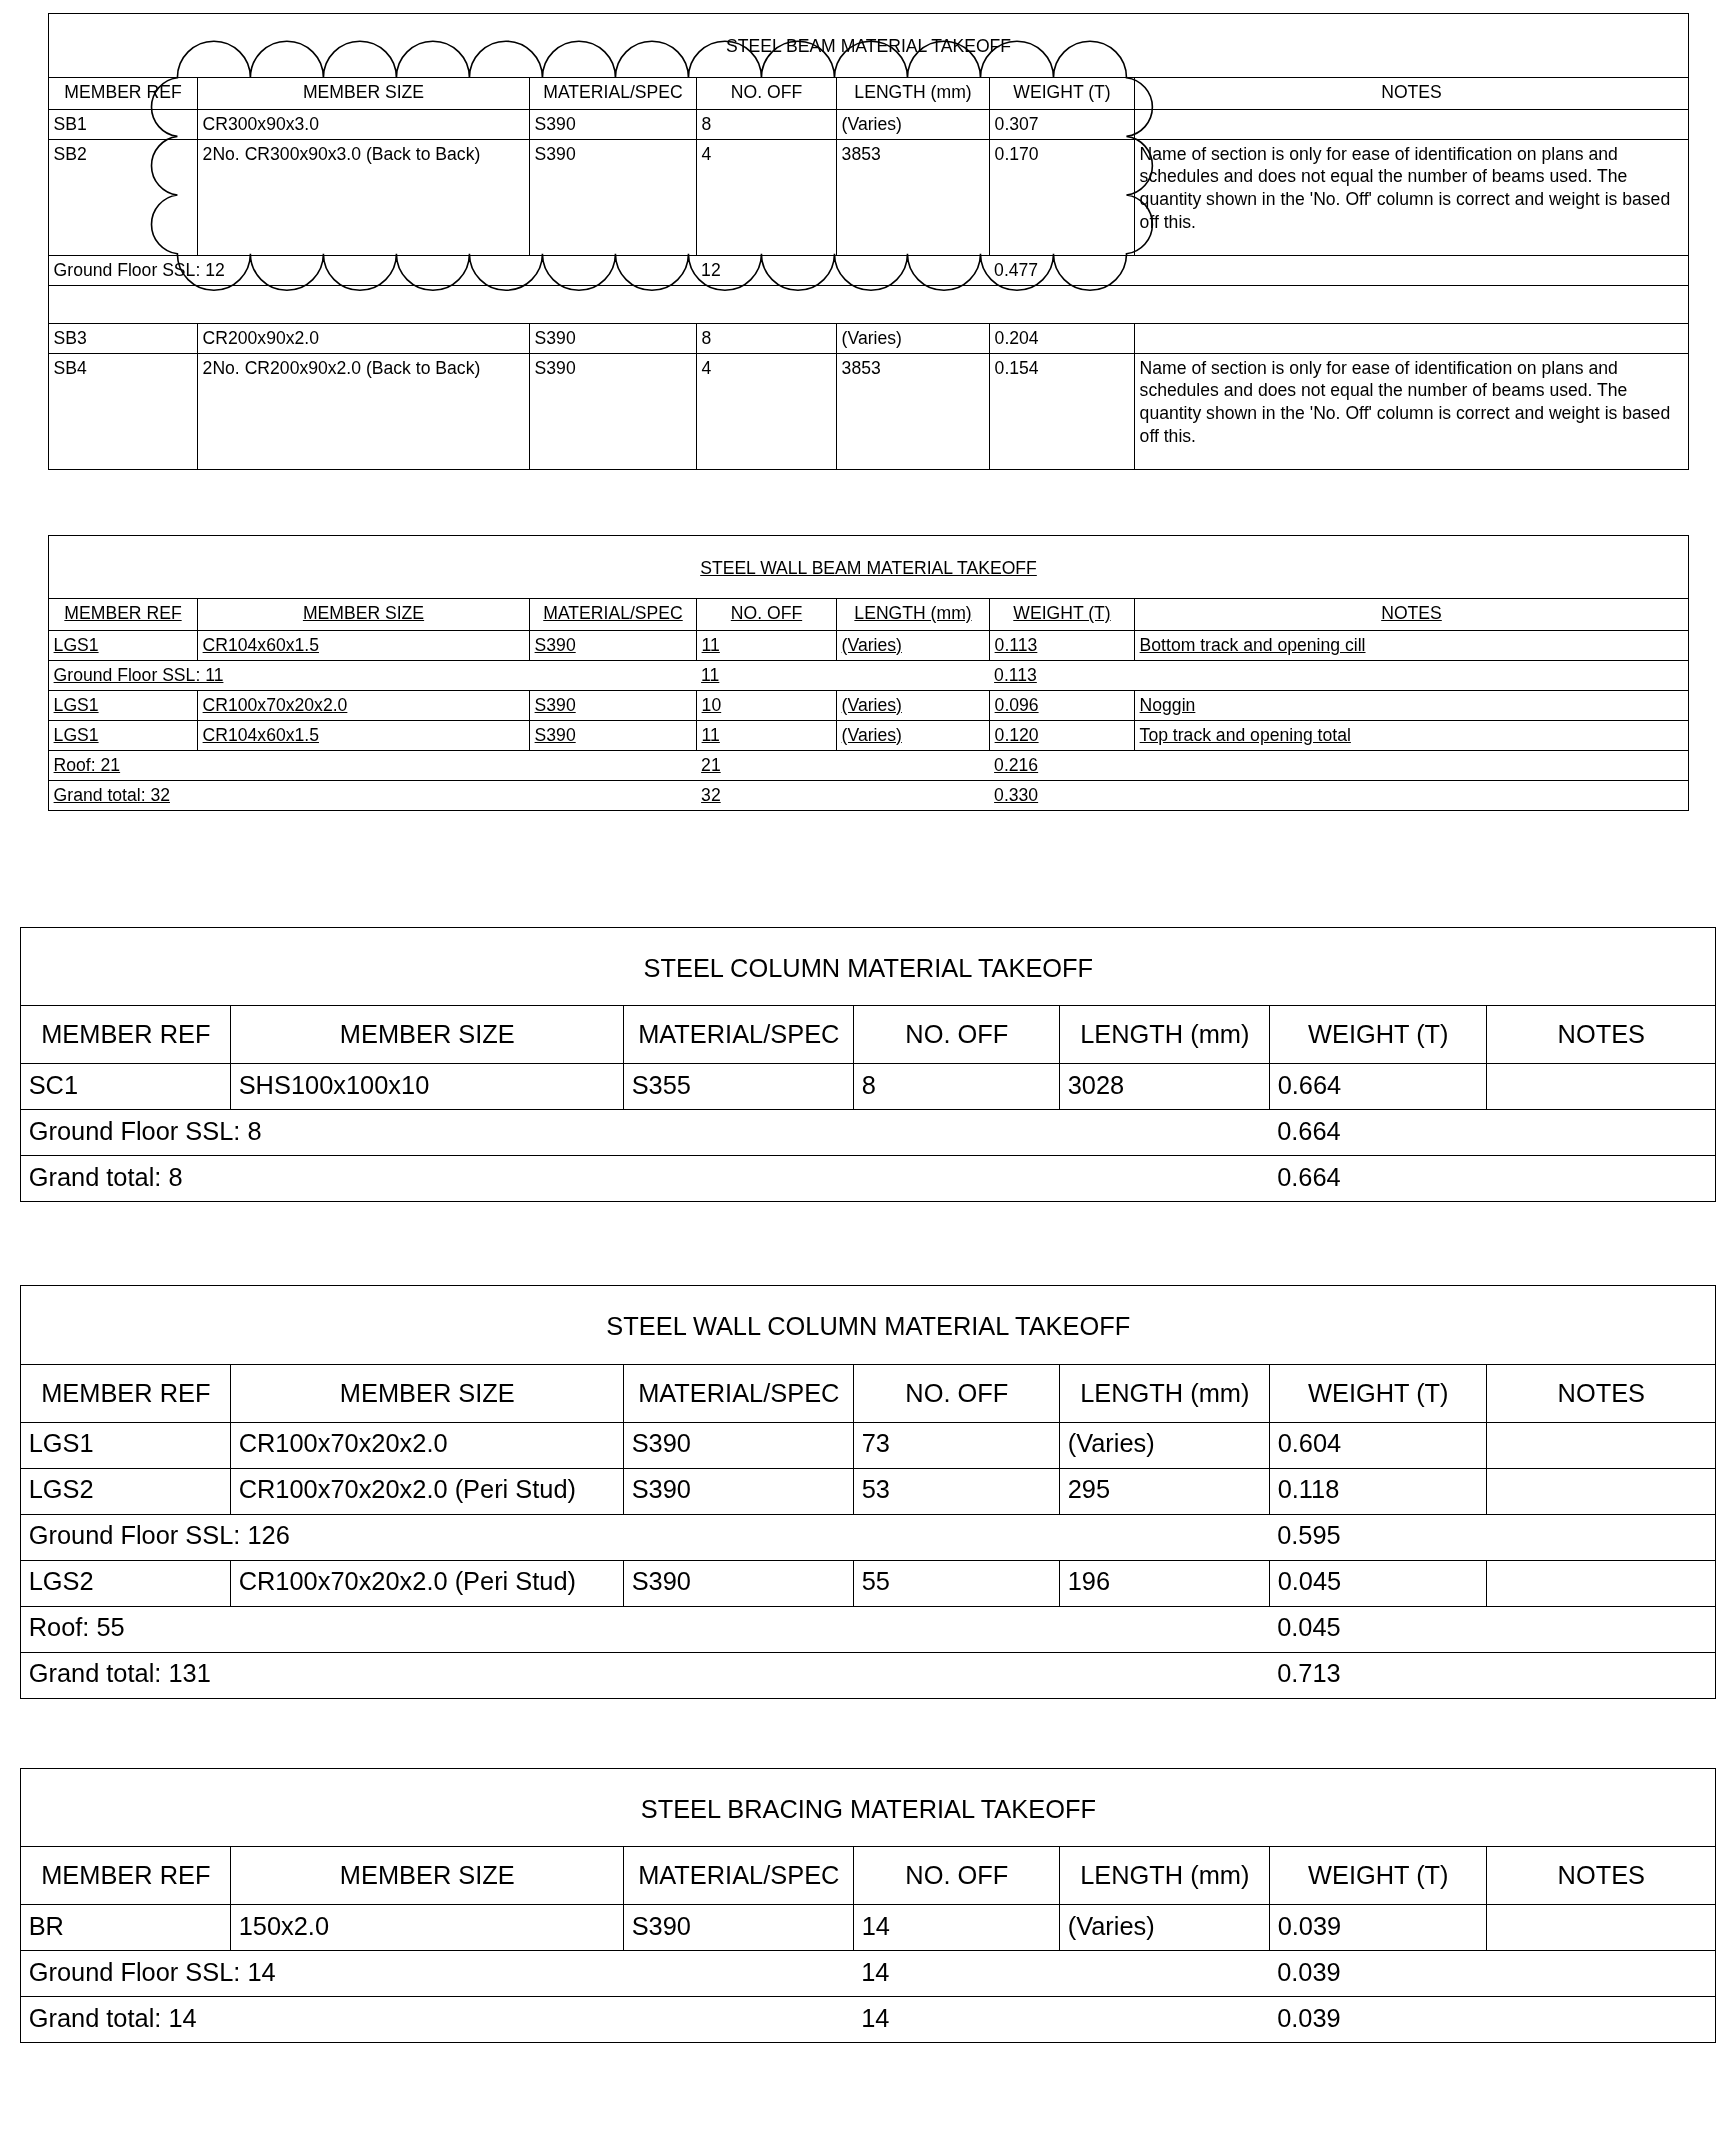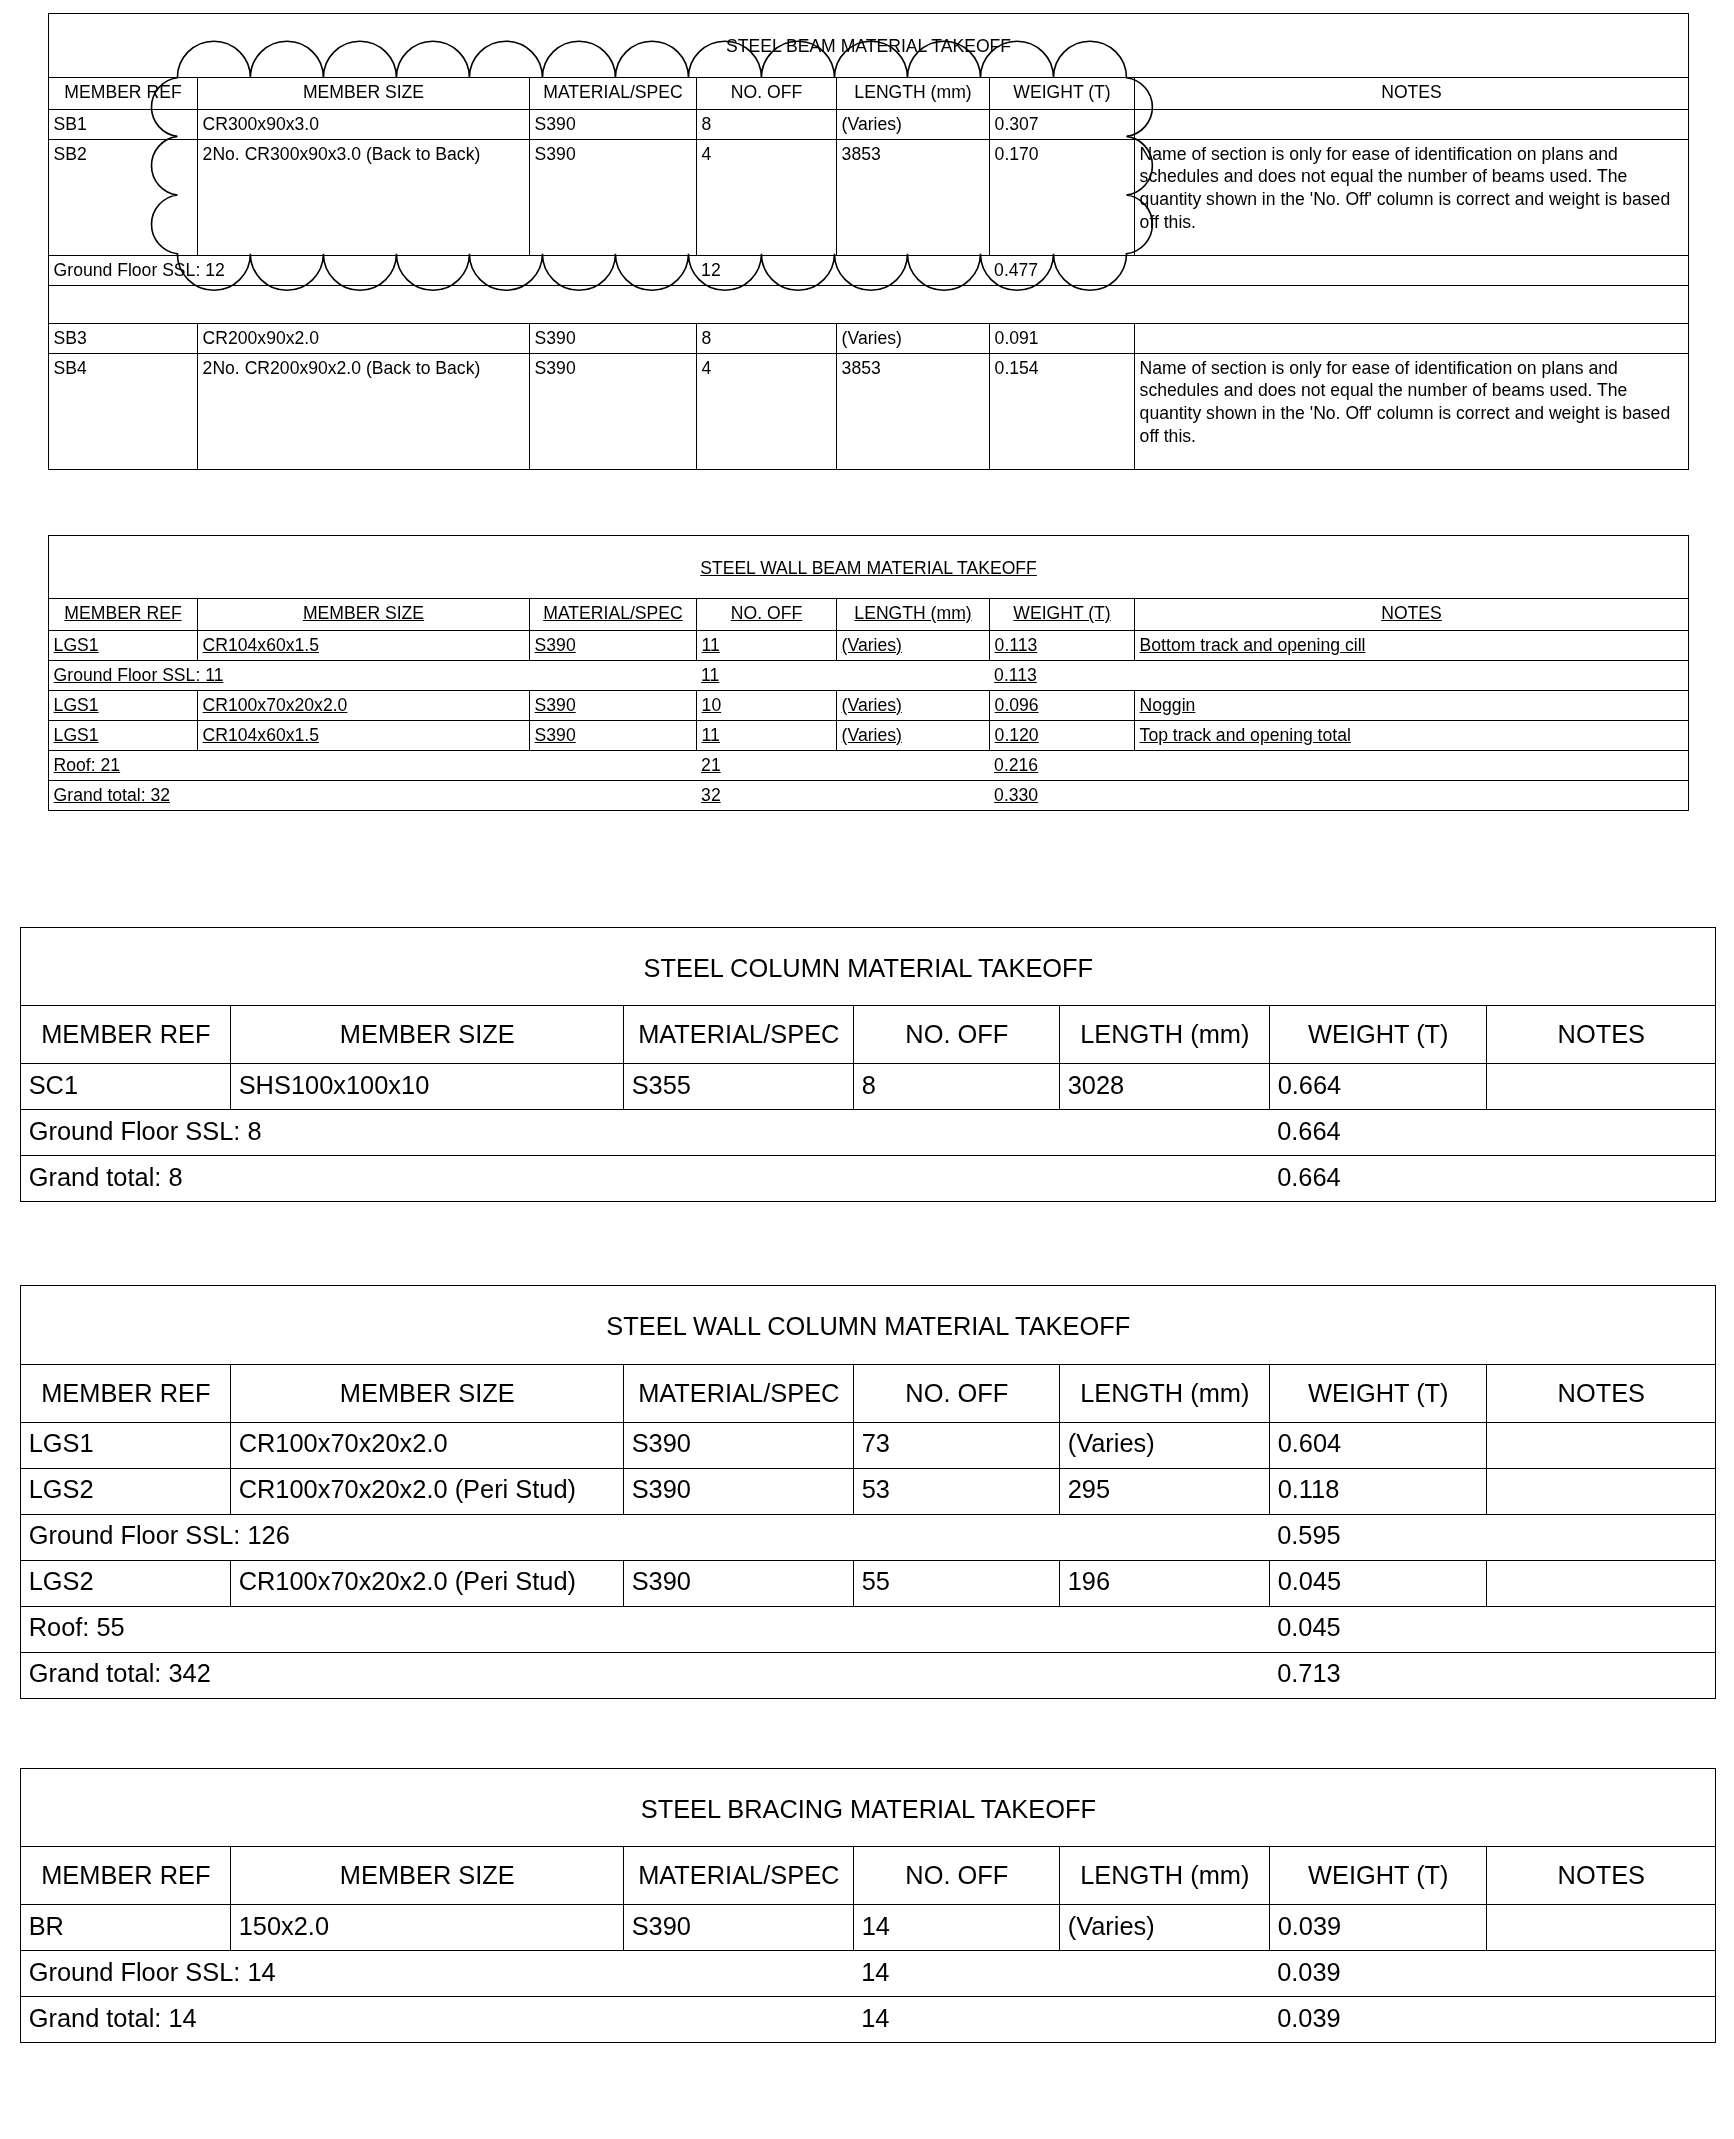--- a/index.html
+++ b/index.html
@@ -103,21 +103,21 @@
       </tr>
       <tr class="gap">
         <td colspan="7"></td>
       </tr>
       <tr class="data">
         <td>SB3</td>
         <td>CR200x90x2.0</td>
         <td>S390</td>
         <td>8</td>
         <td>(Varies)</td>
-        <td>0.091</td>
+        <td>0.204</td>
         <td class="notes"></td>
       </tr>
       <tr class="data tall">
         <td>SB4</td>
         <td>2No. CR200x90x2.0 (Back to Back)</td>
         <td>S390</td>
         <td>4</td>
         <td>3853</td>
         <td>0.154</td>
         <td class="notes">Name of section is only for ease of identification on plans and schedules and does not equal the number of beams used. The quantity shown in the 'No. Off' column is correct and weight is based off this.</td>
@@ -326,21 +326,21 @@
         <td class="notes"></td>
       </tr>
       <tr class="total">
         <td colspan="3">Roof: 55</td>
         <td></td>
         <td></td>
         <td>0.045</td>
         <td></td>
       </tr>
       <tr class="total">
-        <td colspan="3">Grand total: 342</td>
+        <td colspan="3">Grand total: 131</td>
         <td></td>
         <td></td>
         <td>0.713</td>
         <td></td>
       </tr>
     </tbody>
       </table>
   </div>
 
   <div id="t-bracing" class="twrap b">

